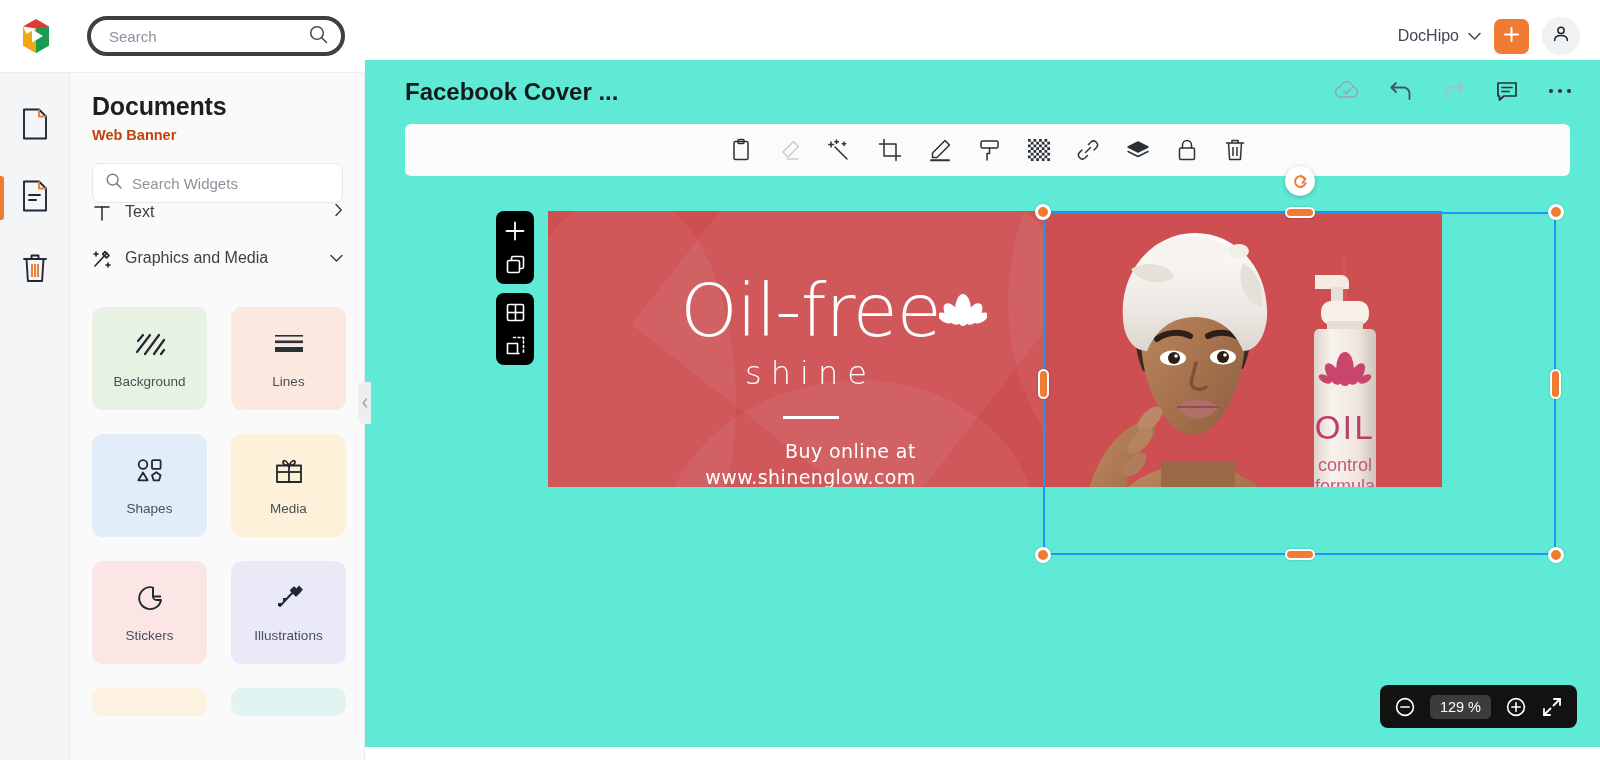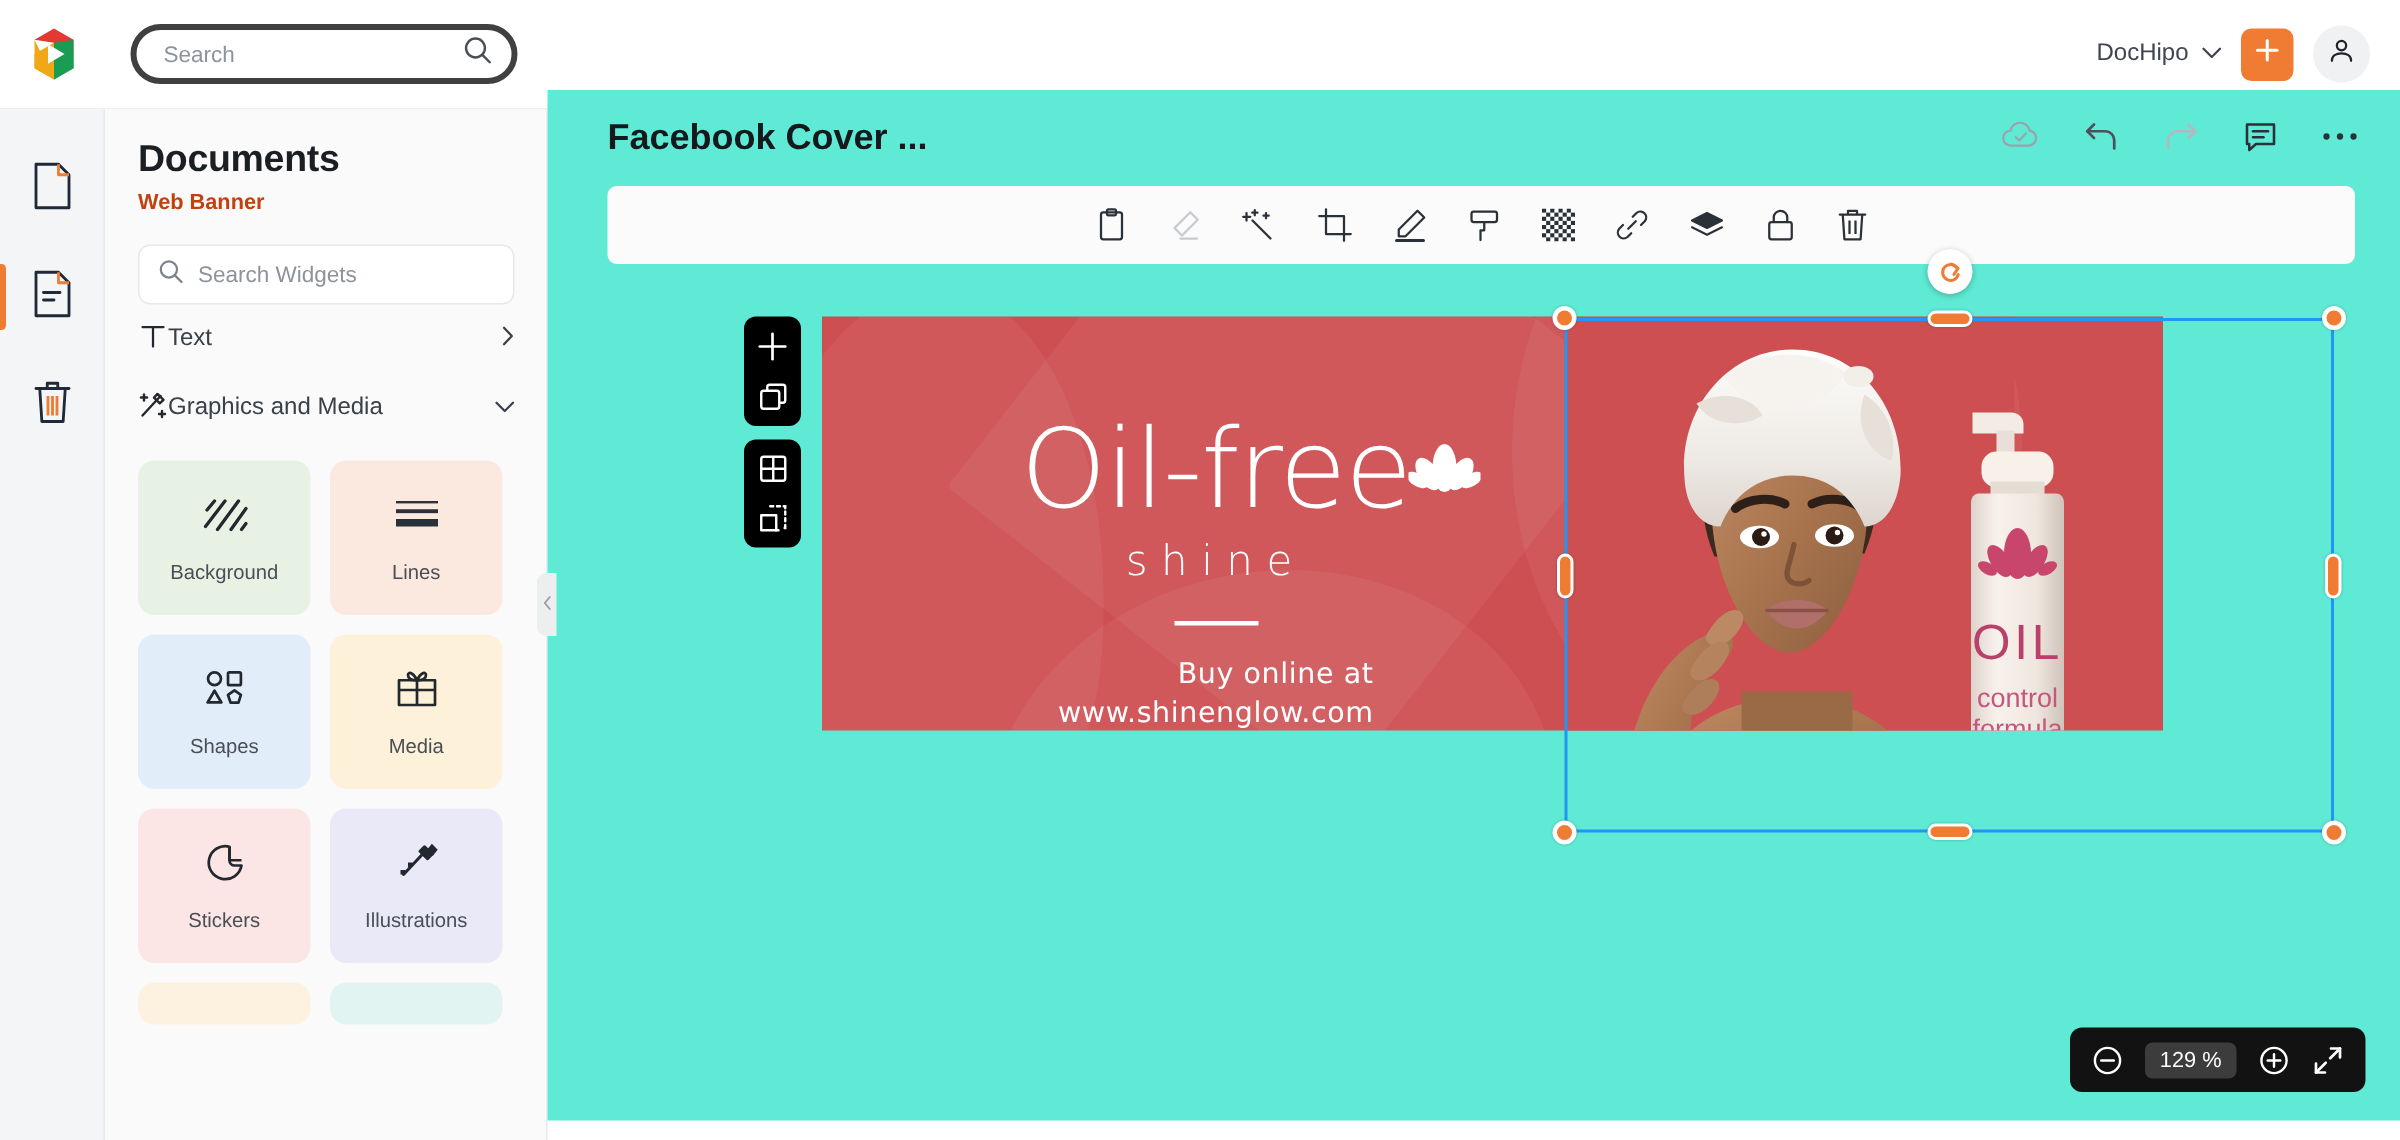--- a/index.html
+++ b/index.html
@@ -74,26 +74,26 @@
     background: #ffffff; border: 1px solid #e6e8ea; border-radius: 8px;
     display: flex; align-items: center; padding: 0 12px; gap: 9px;
   }
   .widget-search input {
     flex: 1; border: none; outline: none; font-size: 15px; color: #7c828b;
     font-family: "Liberation Sans", sans-serif; background: transparent;
   }
   .widget-search input::placeholder { color: #8d939b; }
   .cat-row {
     margin: 0 0 0 22px; width: 251px; height: 46px;
-    display: flex; align-items: center; cursor: pointer;
+    display: flex; gap: 13px; cursor: pointer;
   }
   .cat-row .cat-label { font-size: 16px; color: #3a4049; flex: 1; }
   .cards {
     margin: 12px 0 0 22px; width: 254px;
-    display: flex; flex-wrap: wrap; gap: 13px;
+    display: flex; flex-wrap: wrap; gap: 24px;
   }
   .card {
     width: 115px; height: 103px; border-radius: 11px;
     display: flex; flex-direction: column; align-items: center;
     justify-content: center; gap: 11px; cursor: pointer;
   }
   .card-label { font-size: 13.5px; color: #4a4f57; }
 
   
   .collapse-tab {
@@ -153,21 +153,21 @@
     display: flex; flex-direction: column; align-items: center;
     justify-content: center; z-index: 2;
   }
   .headline {
     font-size: 73px; color: #ffffff; font-weight: 300;
     letter-spacing: -1px; line-height: 1; font-family: "DejaVu Sans", sans-serif;
     position: relative;
   }
   .lotus-mark { position: absolute; right: -46px; top: -8px; }
   .subhead {
-    margin-top: 7px; font-size: 28px; color: #ffffff;
+    margin-top: 7px; font-size: 32px; color: #ffffff;
     letter-spacing: 9px; font-weight: 300; font-family: "DejaVu Sans", sans-serif;
   }
   .divider-line { margin-top: 24px; width: 56px; height: 3px; background: #ffffff; }
   .buy-line {
     margin-top: 20px; font-size: 19px; color: #ffffff; text-align: right;
     line-height: 1.35; font-family: "DejaVu Sans", sans-serif; letter-spacing: 0.4px;
   }
   .model {
     position: absolute; left: 495px; top: 0; width: 300px; height: 343px; z-index: 3;
   }

